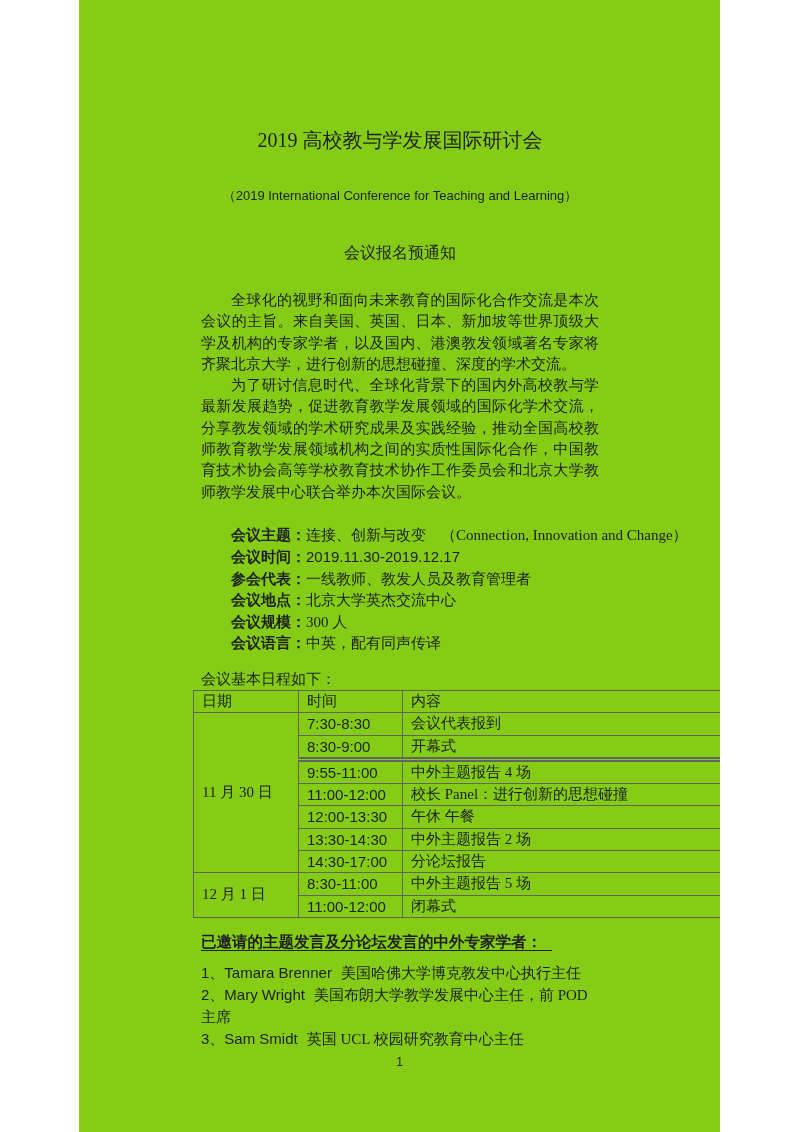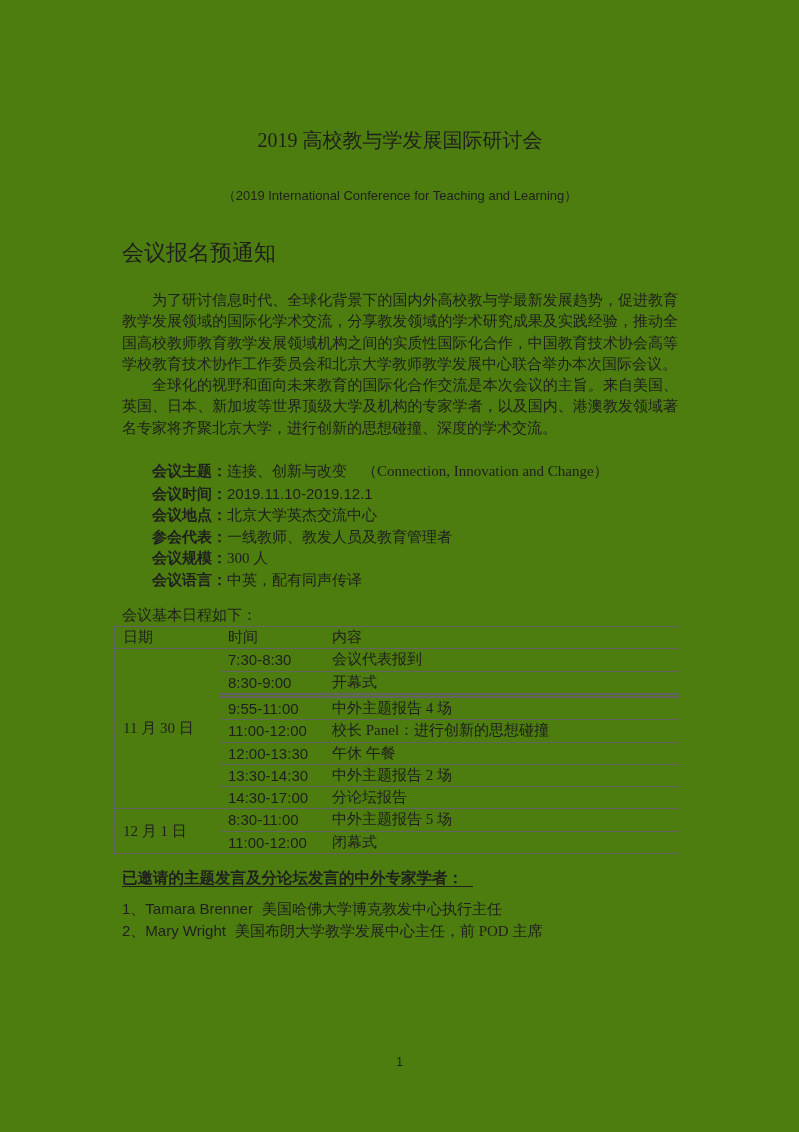--- a/index.html
+++ b/index.html
@@ -1,21 +1,21 @@
 <!DOCTYPE html>
 <html><head>
 <meta charset="utf-8">
 <style>
   html, body { margin: 0; padding: 0; background: #ffffff; }
   .page {
     position: relative;
-    width: 799px;
+    width: 641px;
     height: 1132px;
     margin: 0 auto;
-    background: #4d7c0f;
+    background: #84cc16;
     color: #1f1f1f;
     font-family: "Liberation Serif", "DejaVu Serif", serif;
     font-size: 15px;
     line-height: 21.3px;
     box-sizing: border-box;
     padding: 0 121px 0 122px;
     overflow: hidden;
   }
   .title-cn {
     margin: 126px 0 0 0;
@@ -27,21 +27,22 @@
   .title-en {
     margin: 30px 0 0 0;
     text-align: center;
     font-family: "Liberation Sans", "DejaVu Sans", sans-serif;
     font-size: 13px;
     line-height: 24px;
     font-weight: 400;
   }
   .subtitle {
     margin: 32px 0 0 0;
-    font-size: 22px;
+    text-align: center;
+    font-size: 16px;
     line-height: 26px;
     font-weight: 400;
   }
   .salutation {
     margin-top: 24px;
     font-weight: 700;
     font-size: 15.5px;
     line-height: 21.5px;
   }
   .body-paras { margin-top: 24px; text-align: justify; }
@@ -97,36 +98,36 @@
 <div class="page">
 
   <h1 class="title-cn">2019 高校教与学发展国际研讨会</h1>
 
   <div class="title-en">（2019 International Conference for Teaching and Learning）</div>
 
   <h2 class="subtitle">会议报名预通知</h2>
 
 
   <div class="body-paras">
+    <p>全球化的视野和面向未来教育的国际化合作交流是本次会议的主旨。来自美国、英国、日本、新加坡等世界顶级大学及机构的专家学者，以及国内、港澳教发领域著名专家将齐聚北京大学，进行创新的思想碰撞、深度的学术交流。</p>
     <p>为了研讨信息时代、全球化背景下的国内外高校教与学最新发展趋势，促进教育教学发展领域的国际化学术交流，分享教发领域的学术研究成果及实践经验，推动全国高校教师教育教学发展领域机构之间的实质性国际化合作，中国教育技术协会高等学校教育技术协作工作委员会和北京大学教师教学发展中心联合举办本次国际会议。</p>
-    <p>全球化的视野和面向未来教育的国际化合作交流是本次会议的主旨。来自美国、英国、日本、新加坡等世界顶级大学及机构的专家学者，以及国内、港澳教发领域著名专家将齐聚北京大学，进行创新的思想碰撞、深度的学术交流。</p>
   </div>
 
   <div class="details">
     <div class="detail-item">
       <span class="detail-label">会议主题：</span><span>连接、创新与改变　（Connection, Innovation and Change）</span>
     </div>
     <div class="detail-item">
-      <span class="detail-label">会议时间：</span><span class="sans">2019.11.10-2019.12.1</span>
+      <span class="detail-label">会议时间：</span><span class="sans">2019.11.30-2019.12.17</span>
+    </div>
+    <div class="detail-item">
+      <span class="detail-label">参会代表：</span><span>一线教师、教发人员及教育管理者</span>
     </div>
     <div class="detail-item">
       <span class="detail-label">会议地点：</span><span>北京大学英杰交流中心</span>
-    </div>
-    <div class="detail-item">
-      <span class="detail-label">参会代表：</span><span>一线教师、教发人员及教育管理者</span>
     </div>
     <div class="detail-item">
       <span class="detail-label">会议规模：</span><span>300 人</span>
     </div>
     <div class="detail-item">
       <span class="detail-label">会议语言：</span><span>中英，配有同声传译</span>
     </div>
   </div>
 
   <div class="schedule-intro">会议基本日程如下：</div>
@@ -188,17 +189,20 @@
     <span class="underlined">已邀请的主题发言及分论坛发言的中外专家学者：</span>
   </div>
 
   <div class="speaker-list">
     <div class="speaker-item">
       <span class="speaker-num">1、</span><span class="speaker-name">Tamara Brenner</span><span class="speaker-desc">美国哈佛大学博克教发中心执行主任</span>
     </div>
     <div class="speaker-item">
       <span class="speaker-num">2、</span><span class="speaker-name">Mary Wright</span><span class="speaker-desc">美国布朗大学教学发展中心主任，前 POD 主席</span>
     </div>
+    <div class="speaker-item">
+      <span class="speaker-num">3、</span><span class="speaker-name">Sam Smidt</span><span class="speaker-desc">英国 UCL 校园研究教育中心主任</span>
+    </div>
   </div>
 
   <div class="page-number">1</div>
 
 </div>
 
 </body></html>

